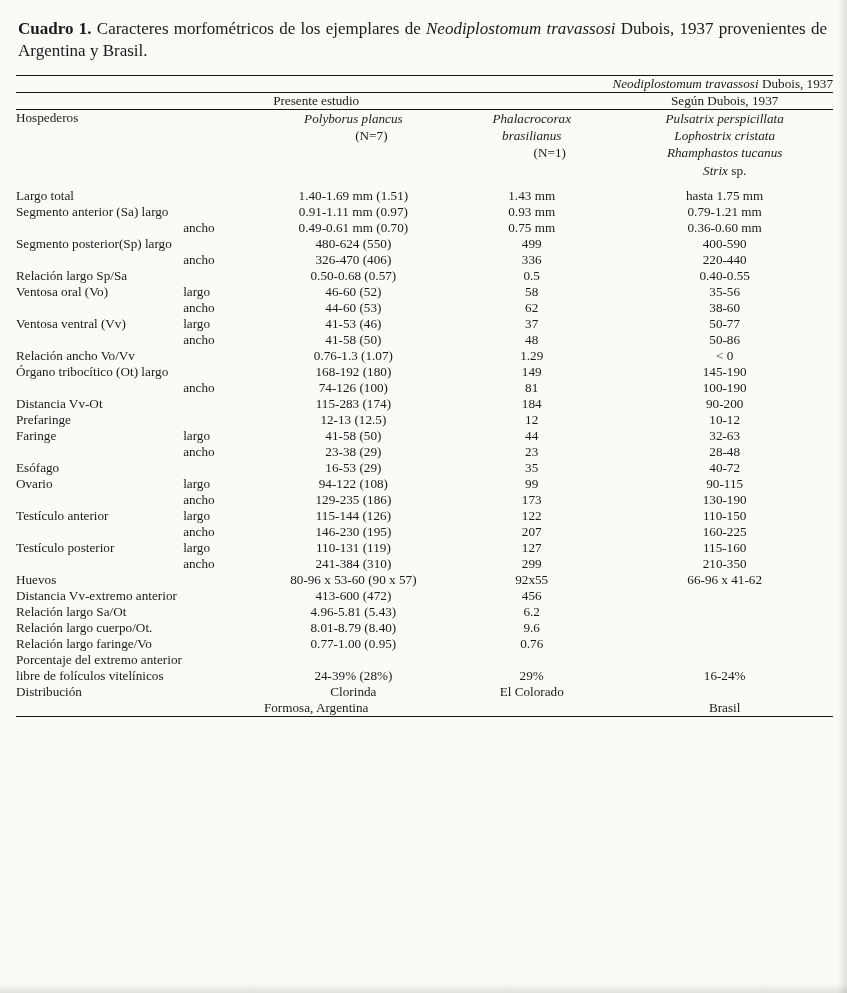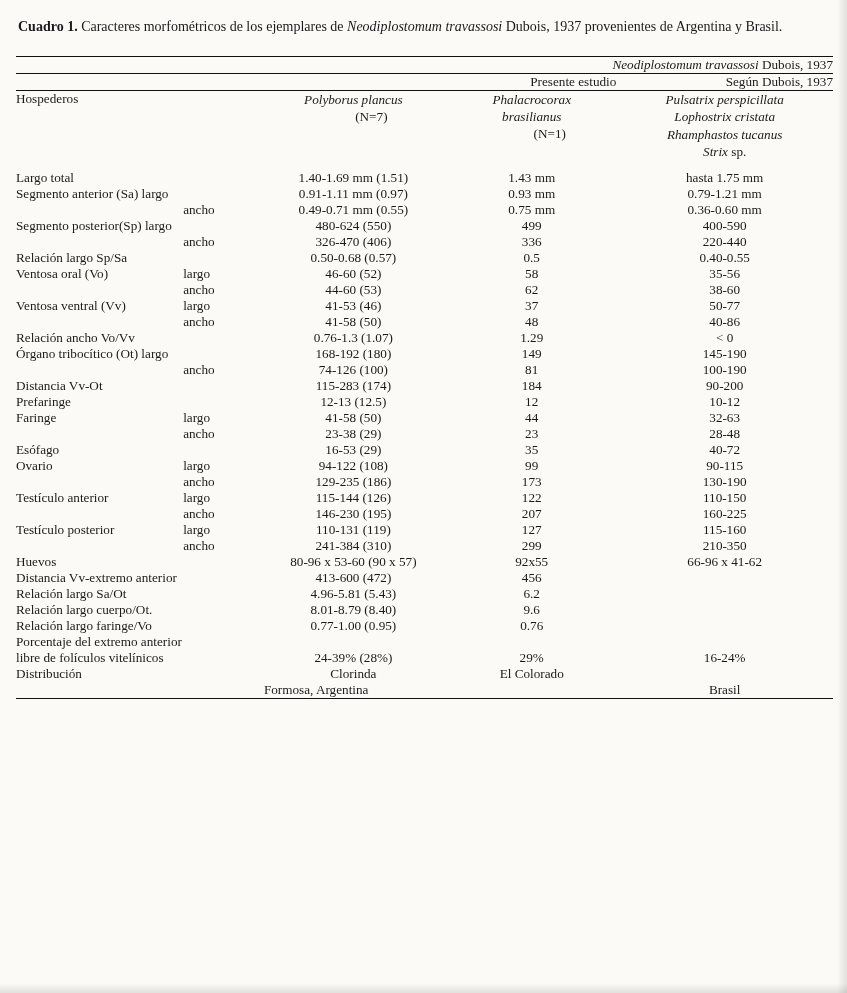--- a/index.html
+++ b/index.html
@@ -19,24 +19,24 @@
     width: 847px;
     height: 993px;
     background: #fbfaf7;
     padding: 0;
     box-sizing: border-box;
   }
   .inner {
     padding: 18px 14px 0 16px;
   }
   .caption {
-    font-size: 14px;
+    font-size: 17px;
     line-height: 1.28;
     text-align: justify;
-    margin: 0 6px 20px 2px;
+    margin: 0 6px 13px 2px;
   }
   .caption b {
     font-weight: bold;
   }
   .caption i {
     font-style: italic;
   }
   table.tbl {
     width: 100%;
     border-collapse: collapse;
@@ -54,21 +54,21 @@
   }
   .spanhead {
     text-align: right;
     font-style: italic;
     padding: 6px 0 6px 0;
   }
   .spanhead .rm {
     font-style: normal;
   }
   .grouphead {
-    text-align: right;
+    text-align: center;
     padding: 6px 0 6px 0;
   }
   .sec-gap td {
     height: 9px;
   }
   .lbl {
     text-align: left;
     padding: 1.2px 0 1.2px 2px;
     white-space: nowrap;
   }
@@ -199,21 +199,21 @@
         <tr class="data-row">
           <td class="lbl">Segmento anterior (Sa) largo</td>
           <td class="sublbl"></td>
           <td class="val">0.91-1.11 mm (0.97)</td>
           <td class="val">0.93 mm</td>
           <td class="val">0.79-1.21 mm</td>
         </tr>
         <tr class="data-row">
           <td class="lbl"></td>
           <td class="sublbl">ancho</td>
-          <td class="val">0.49-0.71 mm (0.55)</td>
+          <td class="val">0.49-0.61 mm (0.70)</td>
           <td class="val">0.75 mm</td>
           <td class="val">0.36-0.60 mm</td>
         </tr>
         <tr class="data-row">
           <td class="lbl">Segmento posterior(Sp) largo</td>
           <td class="sublbl"></td>
           <td class="val">480-624 (550)</td>
           <td class="val">499</td>
           <td class="val">400-590</td>
         </tr>
@@ -250,21 +250,21 @@
           <td class="sublbl">largo</td>
           <td class="val">41-53 (46)</td>
           <td class="val">37</td>
           <td class="val">50-77</td>
         </tr>
         <tr class="data-row">
           <td class="lbl"></td>
           <td class="sublbl">ancho</td>
           <td class="val">41-58 (50)</td>
           <td class="val">48</td>
-          <td class="val">40-86</td>
+          <td class="val">50-86</td>
         </tr>
         <tr class="data-row">
           <td class="lbl">Relación ancho Vo/Vv</td>
           <td class="sublbl"></td>
           <td class="val">0.76-1.3 (1.07)</td>
           <td class="val">1.29</td>
           <td class="val">&lt; 0</td>
         </tr>
         <tr class="data-row">
           <td class="lbl">Órgano tribocítico (Ot) largo</td>

